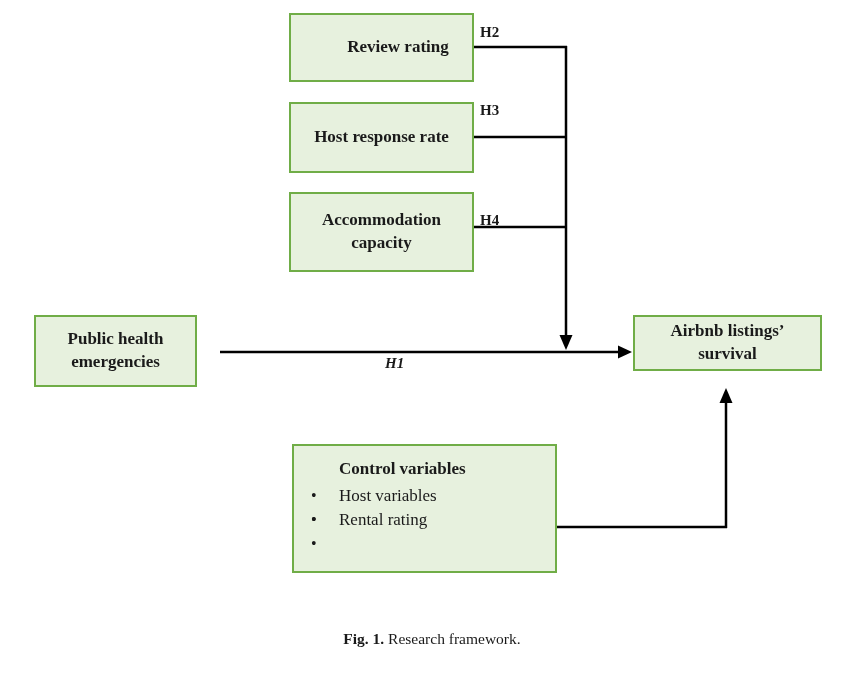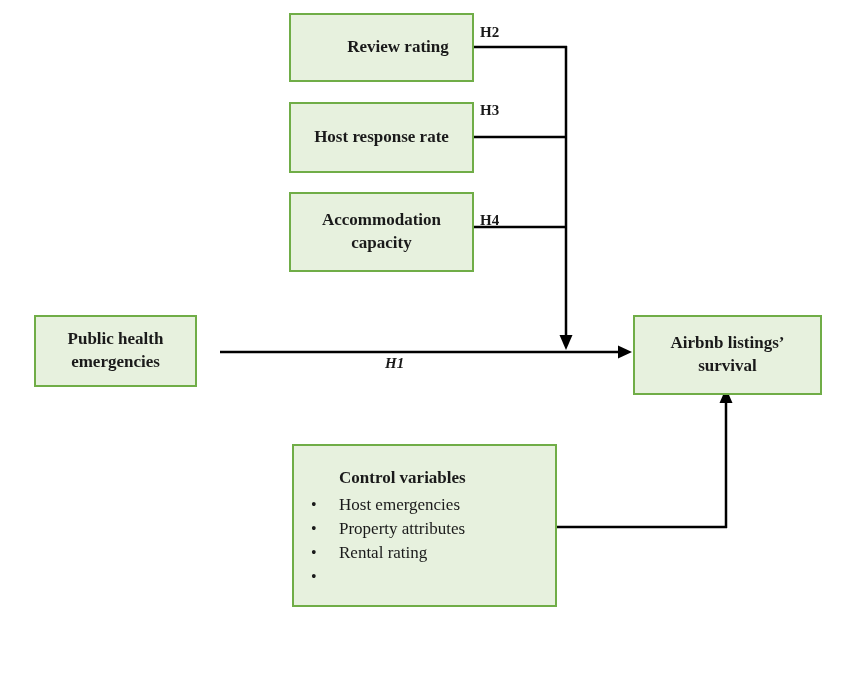--- a/index.html
+++ b/index.html
@@ -42,27 +42,27 @@
     font-weight: bold;
     font-size: 17px;
     line-height: 1.35;
     padding: 2px 10px;
     z-index: 2;
   }
   .box-review        { left: 289px; top: 13px;  width: 185px; height: 69px; padding-left: 43px; }
   .box-host-response { left: 289px; top: 102px; width: 185px; height: 71px; }
   .box-accommodation { left: 289px; top: 192px; width: 185px; height: 80px; }
   .box-public-health { left: 34px;  top: 315px; width: 163px; height: 72px; }
-  .box-survival      { left: 633px; top: 315px; width: 189px; height: 80px; }
+  .box-survival      { left: 633px; top: 315px; width: 189px; height: 56px; }
   .box-control {
-    left: 292px; top: 444px; width: 265px; height: 163px;
+    left: 292px; top: 444px; width: 265px; height: 129px;
     display: block;
     font-weight: normal;
     text-align: left;
-    padding: 21px 10px 10px 0;
+    padding: 12px 10px 10px 0;
   }
   .control-title {
     font-weight: bold;
     font-size: 17px;
     margin: 0 0 3px 45px;
   }
   .control-list {
     list-style: none;
     margin: 0;
     padding: 0;
@@ -146,35 +146,38 @@
 
   <div class="box box-survival">
     <span>Airbnb listings’ survival</span>
   </div>
 
   <div class="box box-control">
     <div class="control-title">Control variables</div>
     <ul class="control-list">
       <li>
         <span class="bullet-dot">•</span>
-        <span>Host emergencies</span>
+        <span>Host variables</span>
       </li>
       <li>
         <span class="bullet-dot">•</span>
-        <span>Property attributes</span>
       </li>
       <li>
         <span class="bullet-dot">•</span>
         <span>Rental rating</span>
       </li>
       <li>
         <span class="bullet-dot">•</span>
       </li>
     </ul>
   </div>
 
   <div class="h-label h2-label">H2</div>
   <div class="h-label h3-label">H3</div>
   <div class="h-label h4-label">H4</div>
   <div class="h-label h1-label">H1</div>
 
+  <div class="caption">
+    <span class="fig-label">Fig. 1.</span>
+    <span>Research framework.</span>
+  </div>
 
 </div>
 
 </body></html>

